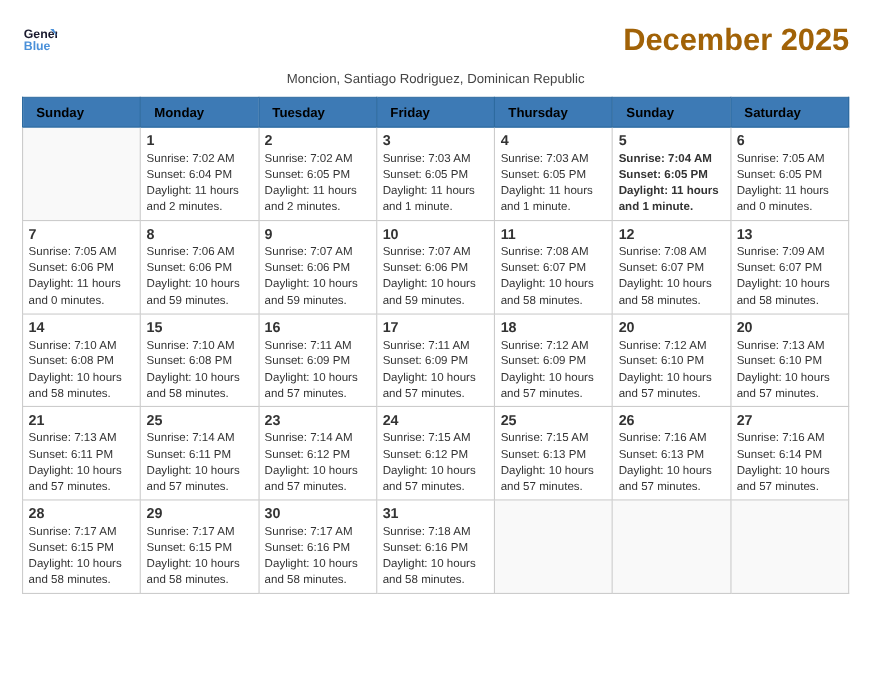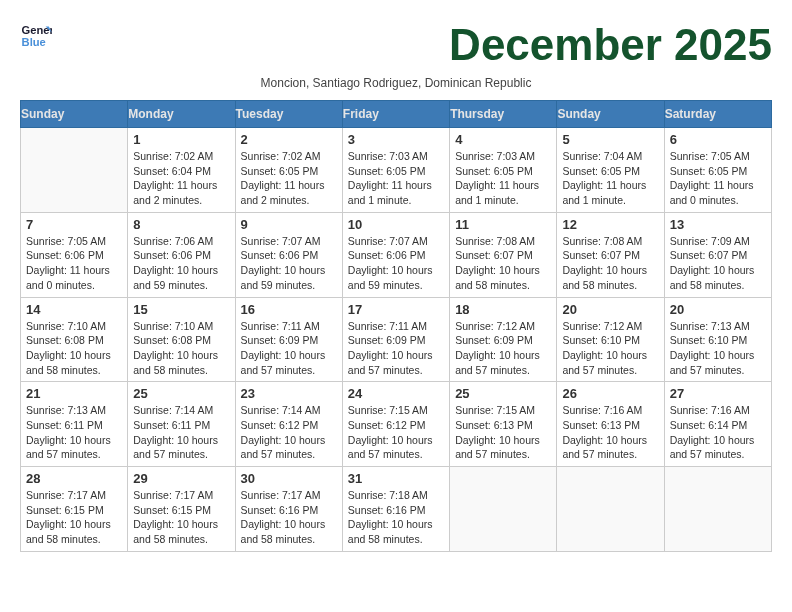--- a/index.html
+++ b/index.html
@@ -18,39 +18,39 @@
     .logo-icon {
       width: 32px;
       height: 32px;
       margin-right: 4px;
     }
     .title-section {
       text-align: right;
       margin-bottom: 4px;
     }
     .month-title {
-      font-size: 44px;
+      font-size: 28px;
       font-weight: bold;
-      color: #14532d;
+      color: #a16207;
     }
     .location-title {
       font-size: 12px;
       color: #444;
       text-align: center;
       margin-bottom: 10px;
     }
     .calendar-table {
       width: 100%;
       border-collapse: collapse;
       font-size: 11px;
     }
     .calendar-table th {
       background-color: #3d7ab5;
-      color: #e5e5e5;
-      padding: 6px 0;
+      color: #000000;
+      padding: 6px 12px;
       text-align: left;
       font-size: 12px;
       border: 1px solid #2d6a9f;
     }
     .calendar-table td {
       border: 1px solid #ccc;
       vertical-align: top;
       padding: 4px 5px;
       height: 80px;
       width: 107px;
@@ -132,21 +132,21 @@
           </td>
           <td>
             <div class="cell-day">4</div>
             <div class="cell-info" style="white-space: pre-line;">Sunrise: 7:03 AM
 Sunset: 6:05 PM
 Daylight: 11 hours
 and 1 minute.</div>
           </td>
           <td>
             <div class="cell-day">5</div>
-            <div class="cell-info" style="white-space: pre-line;">Sunrise: 7:04 AM
+            <div class="cell-info" style="white-space: pre-line; font-weight: bold;">Sunrise: 7:04 AM
 Sunset: 6:05 PM
 Daylight: 11 hours
 and 1 minute.</div>
           </td>
           <td>
             <div class="cell-day">6</div>
             <div class="cell-info" style="white-space: pre-line;">Sunrise: 7:05 AM
 Sunset: 6:05 PM
 Daylight: 11 hours
 and 0 minutes.</div>

